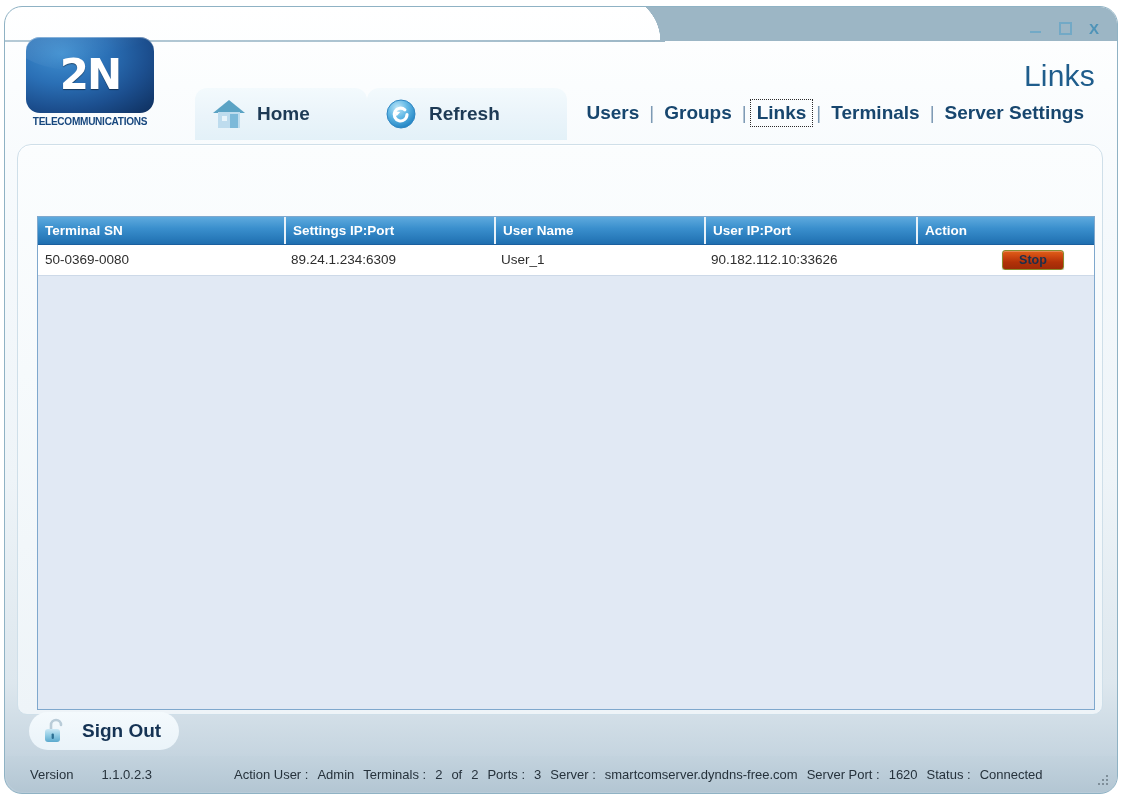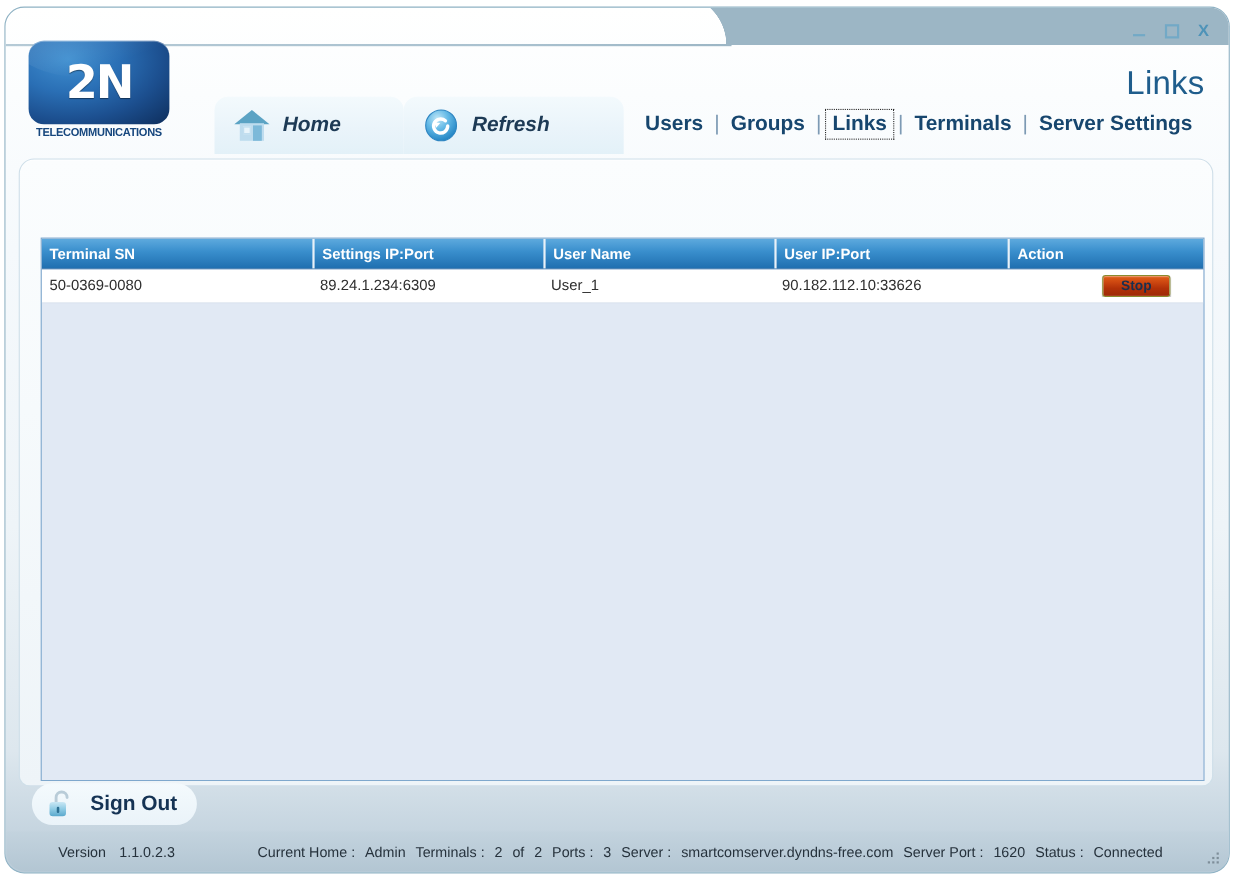--- a/index.html
+++ b/index.html
@@ -153,21 +153,20 @@
   }
 
   
   .tabstrip {
     position: absolute;
     left: 176px;
     top: 81px;
     right: 0;
     height: 52px;
     z-index: 25;
-    font-style: italic;
   }
   .tabbtn {
     position: absolute;
     top: 0;
     height: 52px;
     display: flex;
     align-items: center;
     gap: 12px;
     padding: 0 22px 0 18px;
     border-radius: 12px 12px 0 0;
@@ -378,21 +377,21 @@
     height: 36px;
     background: linear-gradient(180deg,#c3d3de 0%, #b3c6d3 100%);
     border-bottom-left-radius: 17px;
     border-bottom-right-radius: 17px;
     display: flex;
     align-items: center;
     font-size: 13px;
     color: #26323c;
     box-sizing: border-box;
   }
-  .sb-version { position:absolute; left: 47px; display:flex; gap:12px; }
+  .sb-version { position:absolute; left: 24px; display:flex; gap:28px; }
   .sb-main { position:absolute; left: 228px; display:flex; gap:9px; align-items:center; white-space:nowrap;}
   .sb-lbl { color:#26323c; }
   .sb-val { color:#26323c; }
   .grip {
     position: absolute;
     right: 10px;
     bottom: 7px;
     width: 12px;
     height: 12px;
   }
@@ -513,21 +512,21 @@
       </span>
       <span class="label">Sign Out</span>
     </div>
 
     <div class="statusbar">
       <div class="sb-version">
         <span class="sb-lbl">Version</span>
         <span class="sb-val">1.1.0.2.3</span>
       </div>
       <div class="sb-main">
-        <span class="sb-lbl">Current Home :</span>
+        <span class="sb-lbl">Action User :</span>
         <span class="sb-val">Admin</span>
         <span class="sb-lbl">Terminals :</span>
         <span class="sb-val">2</span>
         <span class="sb-lbl">of</span>
         <span class="sb-val">2</span>
         <span class="sb-lbl">Ports :</span>
         <span class="sb-val">3</span>
         <span class="sb-lbl">Server :</span>
         <span class="sb-val">smartcomserver.dyndns-free.com</span>
         <span class="sb-lbl">Server Port :</span>

